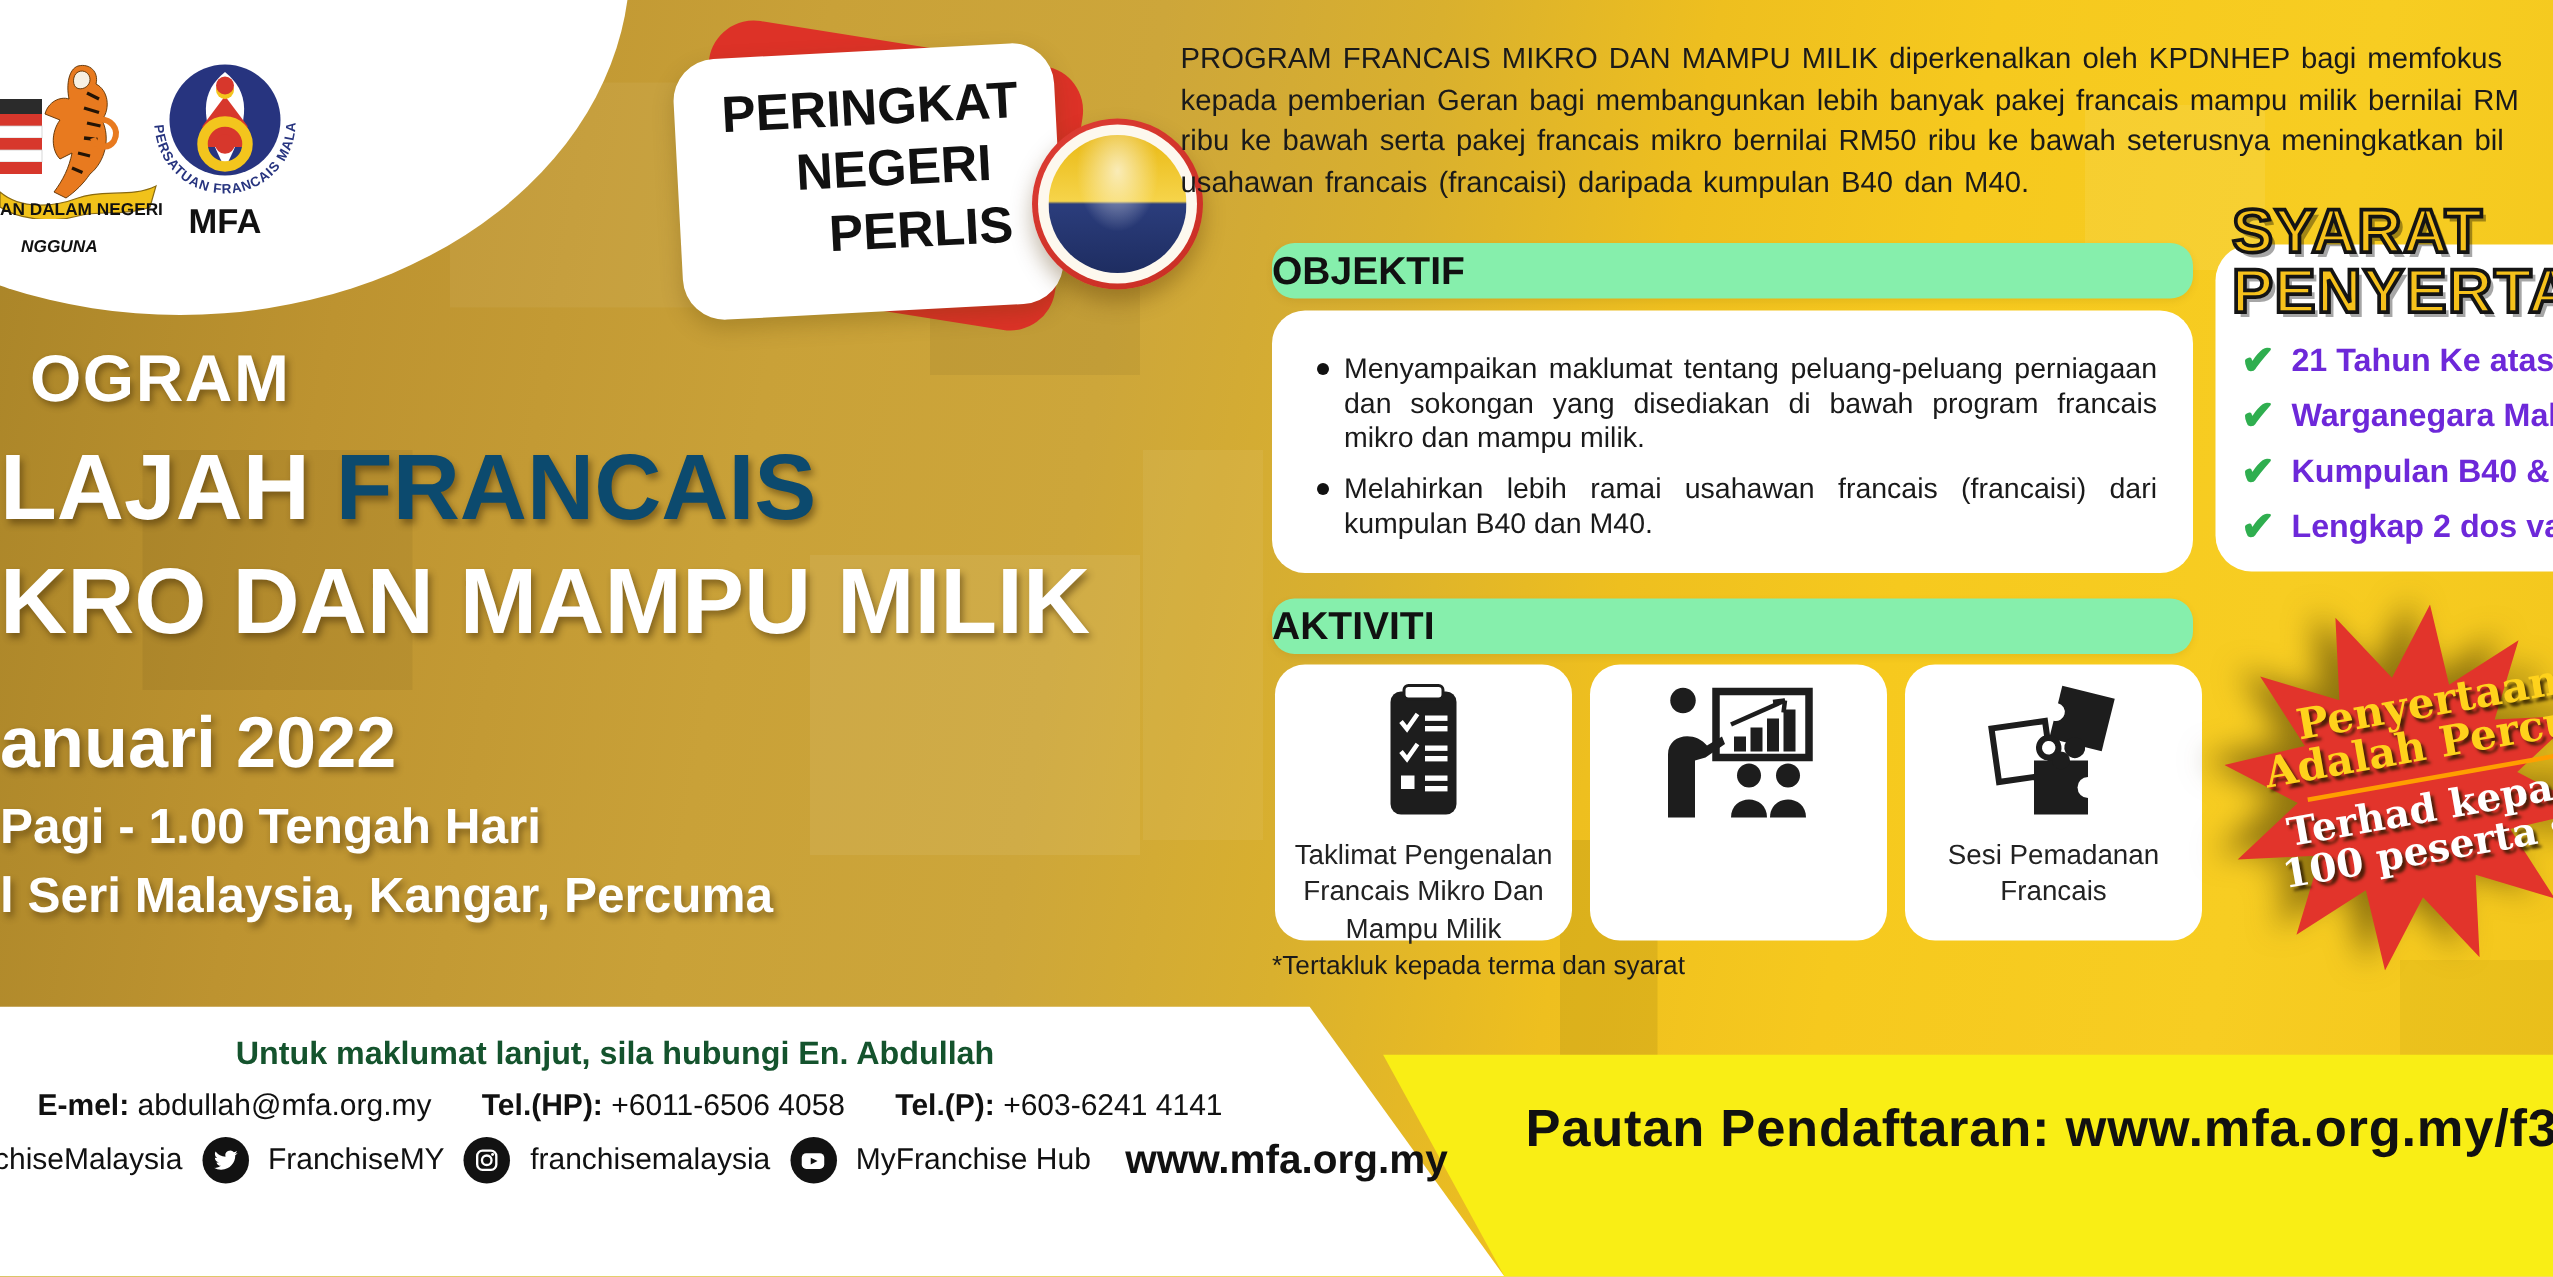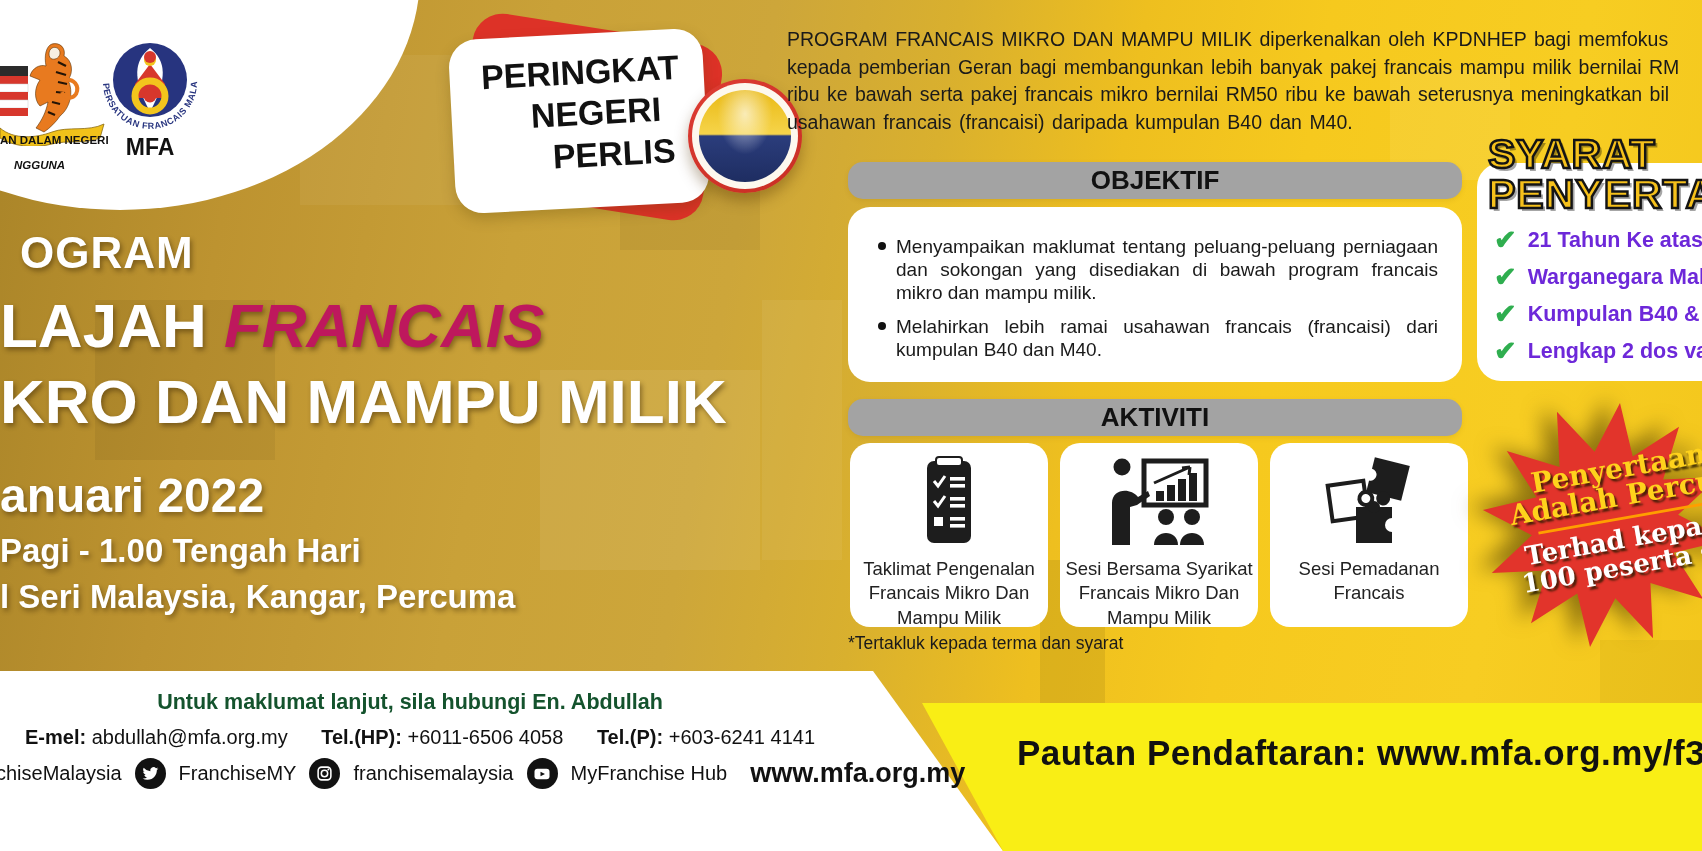--- a/index.html
+++ b/index.html
@@ -18,26 +18,26 @@
   .badge-text{position:absolute;left:462px;top:52px;width:240px;color:#111;font-weight:800;font-size:34px;line-height:1.22;text-align:center;transform:rotate(-3deg);}
   .badge-text .l2{transform:translateX(14px);}
   .badge-text .l3{transform:translateX(30px);}
   .flag-ring{position:absolute;left:688px;top:79px;width:114px;height:114px;border-radius:50%;background:radial-gradient(circle at 40% 35%,#e8433a,#c22a20);box-shadow:0 8px 14px rgba(80,50,0,.35);}
   .flag-white{position:absolute;left:4px;top:4px;width:106px;height:106px;border-radius:50%;background:#fdf8ee;}
   .flag{position:absolute;left:11px;top:11px;width:92px;height:92px;border-radius:50%;
     background:radial-gradient(ellipse at 50% 26%,rgba(255,255,255,.65),rgba(255,255,255,0) 42%),
     linear-gradient(#e9b914 0%,#f6d44a 48%,#2b3d7c 50%,#1e2d61 100%);}
   
   .ltitle{position:absolute;left:0;color:#fff;font-weight:800;white-space:nowrap;text-shadow:2px 3px 5px rgba(50,32,0,.45);}
-  .yellow-word{color:#be185d;font-style:italic;}
+  .yellow-word{color:#0c4a6e;}
   
   .intro{position:absolute;left:787px;top:26px;width:960px;font-size:19.5px;line-height:27.5px;color:#1a1a1a;word-spacing:2px;}
   .intro div{white-space:nowrap;}
   
-  .sec-header{position:absolute;left:848px;width:614px;height:37px;background:#a3a3a3;border-radius:15px;display:flex;align-items:center;justify-content:center;font-size:26px;font-weight:800;color:#111;box-shadow:0 2px 5px rgba(120,90,0,.12);}
+  .sec-header{position:absolute;left:848px;width:614px;height:37px;background:#86efac;border-radius:15px;display:flex;align-items:center;font-size:26px;font-weight:800;color:#111;box-shadow:0 2px 5px rgba(120,90,0,.12);}
   .objektif-box{position:absolute;left:848px;top:207px;width:614px;height:175px;background:#fff;border-radius:22px;padding:28px 24px 0 30px;box-sizing:border-box;}
   .bullet-row{display:flex;margin-bottom:11px;}
   .bullet-dot{width:8px;height:8px;border-radius:50%;background:#111;margin:7px 10px 0 0;flex:0 0 8px;}
   .bullet-text{font-size:19px;line-height:23px;color:#1a1a1a;text-align:justify;}
   .card{position:absolute;top:443px;width:198px;height:184px;background:#fff;border-radius:20px;text-align:center;box-sizing:border-box;padding-top:12px;}
   .card-label{font-size:18.5px;line-height:1.32;color:#222;font-weight:500;margin-top:6px;}
   .footnote{position:absolute;left:848px;top:633px;font-size:17.5px;color:#1a1a1a;}
   
   .syarat-box{position:absolute;left:1477px;top:163px;width:262px;height:218px;background:#fff;border-radius:24px;}
   .syarat-title{position:absolute;left:1488px;top:134px;font-size:41px;font-weight:800;line-height:.98;color:#f6c11b;-webkit-text-stroke:2.5px #141414;letter-spacing:1px;text-shadow:3px 3px 0 rgba(0,0,0,.35);white-space:nowrap;}
@@ -203,21 +203,20 @@
     <path d="M86,12 l-8,1 M86,12 l-1,8" stroke="#1d1d1d" stroke-width="3" fill="none"></path>
     <circle cx="18" cy="12" r="8.5" fill="#1d1d1d"></circle>
     <path d="M8,90 L8,48 C8,34 26,32 34,42 L44,36 L46,41 L33,50 L26,52 L26,90 Z" fill="#1d1d1d"></path>
     <g fill="#1d1d1d">
       <circle cx="62" cy="62" r="8"></circle>
         <path d="M50,90 C50,74 74,74 74,90 Z"></path>
       <circle cx="88" cy="62" r="8"></circle>
         <path d="M76,90 C76,74 100,74 100,90 Z"></path>
     </g>
   </svg>
-  <div class="card-label">Sesi Bersama Syarikat Francais Mikro Dan Mampu Milik</div>
 </div>
 
 <div class="card" style="left:1270px;">
   <svg width="95" height="92" viewBox="0 0 95 92">
     <g transform="rotate(14 66 24)">
       <rect x="48" y="6" width="36" height="36" fill="#1d1d1d"></rect>
       <circle cx="66" cy="44" r="7" fill="#1d1d1d"></circle>
       <circle cx="48" cy="24" r="6" fill="#fff"></circle>
     </g>
     <g transform="rotate(-8 26 46)">

